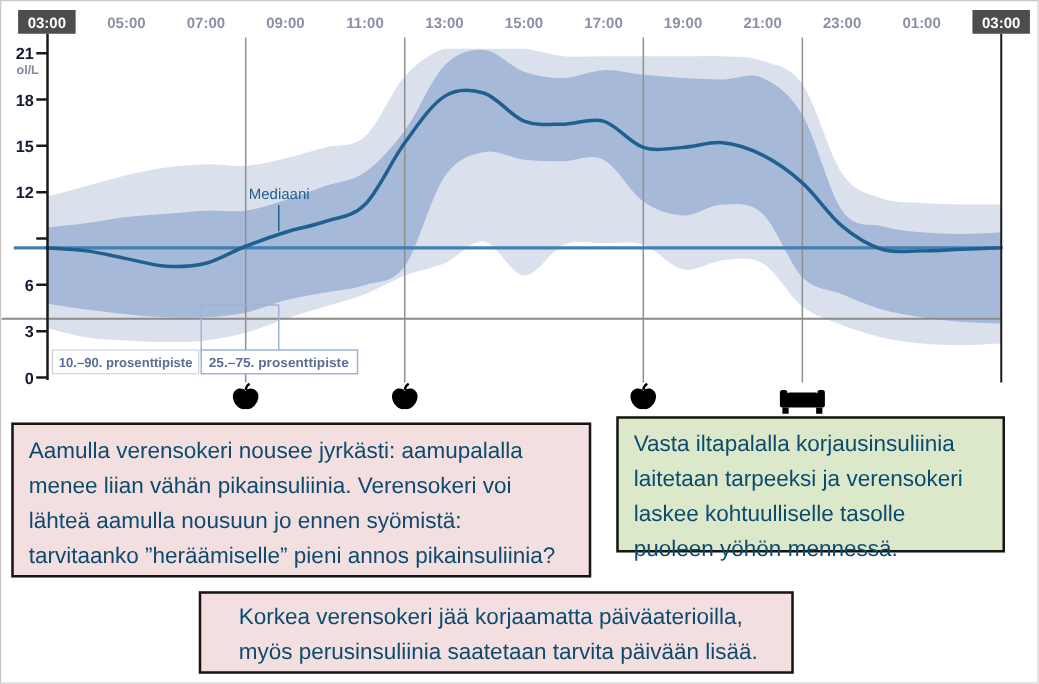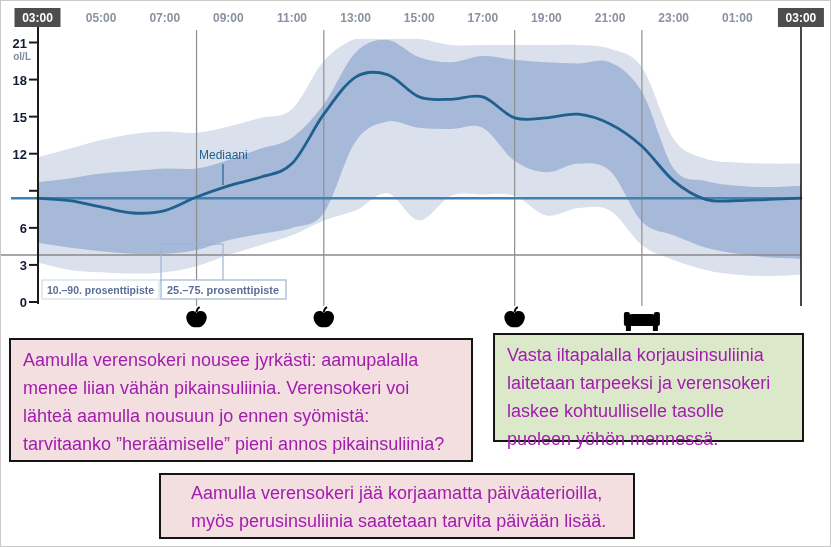--- a/index.html
+++ b/index.html
@@ -1,19 +1,19 @@
 <!DOCTYPE html>
 <html><head>
 <meta charset="utf-8">
 <style>
   html,body{margin:0;padding:0;background:#fff;}
   body{font-family:"Liberation Sans",sans-serif;}
   #page{position:relative;width:829px;height:545px;border:1px solid #c9c9c9;background:#fff;overflow:hidden;}
   #glucose-chart{position:absolute;left:0;top:0;}
-  .note{position:absolute;box-sizing:border-box;border:2px solid #151515;color:#a21caf;
+  .note{position:absolute;box-sizing:border-box;border:2px solid #151515;color:#0c4a6e;
         font-size:18px;line-height:28px;white-space:pre-line;padding:6px 12px;}
   #note-morning{left:8px;top:337px;width:464px;height:124px;background:#f3dfdf;}
   #note-evening{left:492px;top:332px;width:311px;height:109px;background:#dce8ca;}
   #note-day{left:158px;top:472px;width:476px;height:66px;background:#f3dfdf;padding:4px 12px 4px 30px;line-height:28px;}
 </style>
 </head>
 <body>
 
 <div id="page">
   <svg id="glucose-chart" width="831" height="332" viewBox="0 0 831 332">
@@ -96,15 +96,15 @@
     </svg>
 
   <div class="note" id="note-morning">Aamulla verensokeri nousee jyrkästi: aamupalalla
 menee liian vähän pikainsuliinia. Verensokeri voi
 lähteä aamulla nousuun jo ennen syömistä:
 tarvitaanko ”heräämiselle” pieni annos pikainsuliinia?</div>
   <div class="note" id="note-evening">Vasta iltapalalla korjausinsuliinia
 laitetaan tarpeeksi ja verensokeri
 laskee kohtuulliselle tasolle
 puoleen yöhön mennessä.</div>
-  <div class="note" id="note-day">Aamulla verensokeri jää korjaamatta päiväaterioilla,
+  <div class="note" id="note-day">Korkea verensokeri jää korjaamatta päiväaterioilla,
 myös perusinsuliinia saatetaan tarvita päivään lisää.</div>
 </div>
 
 </body></html>

